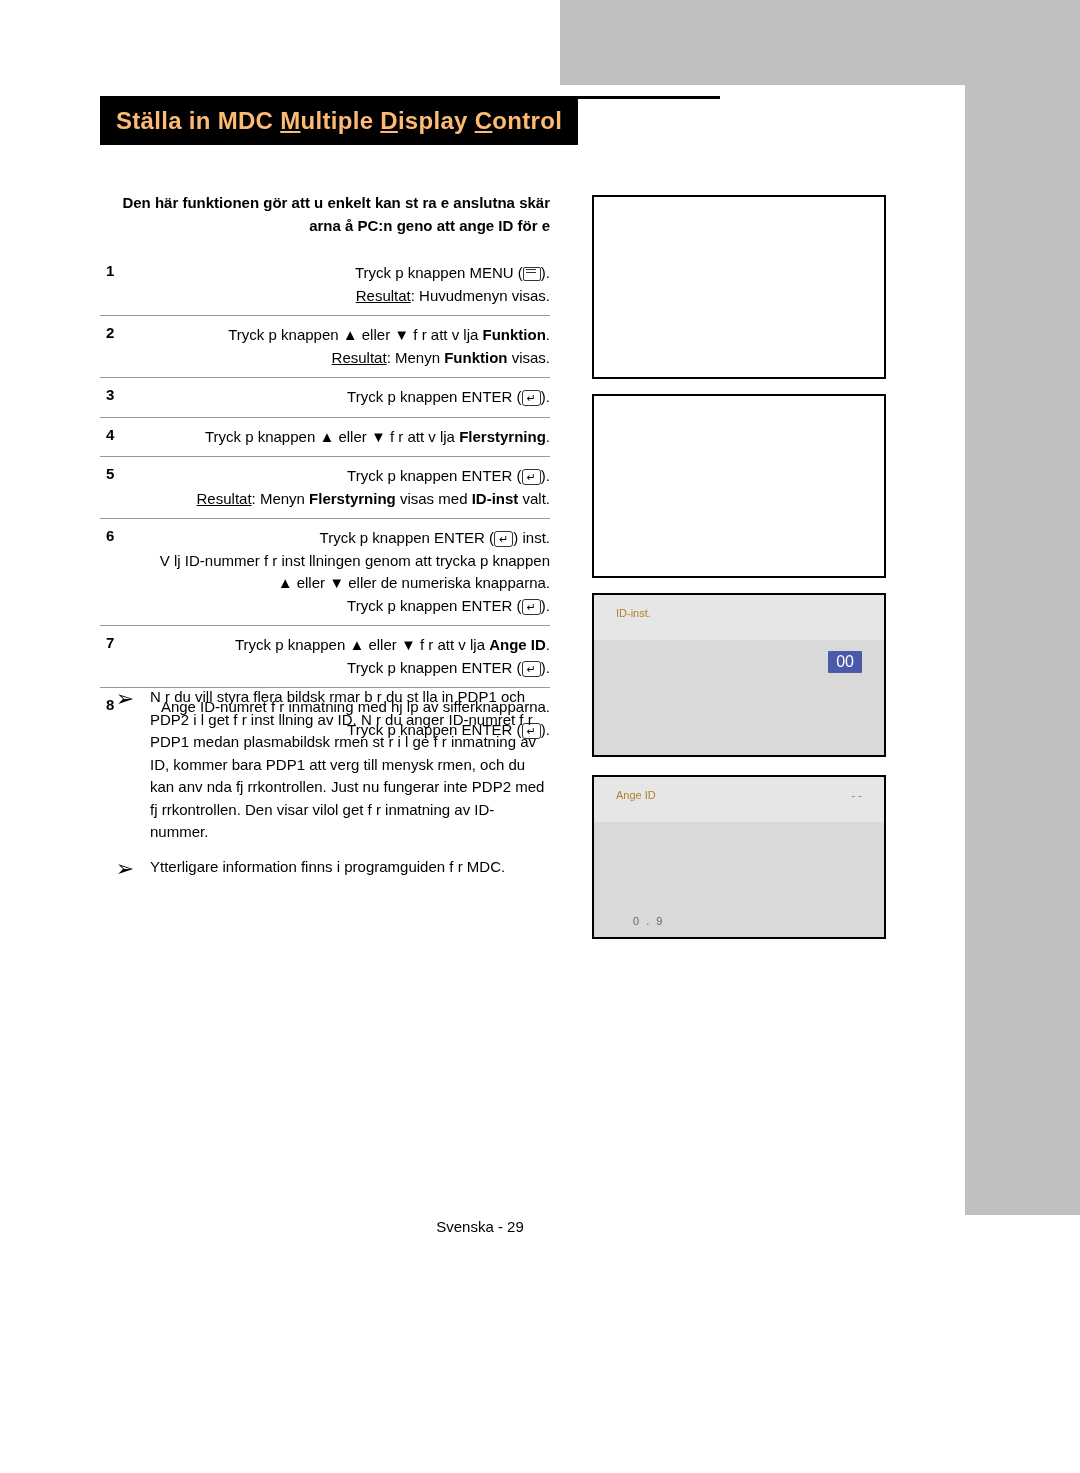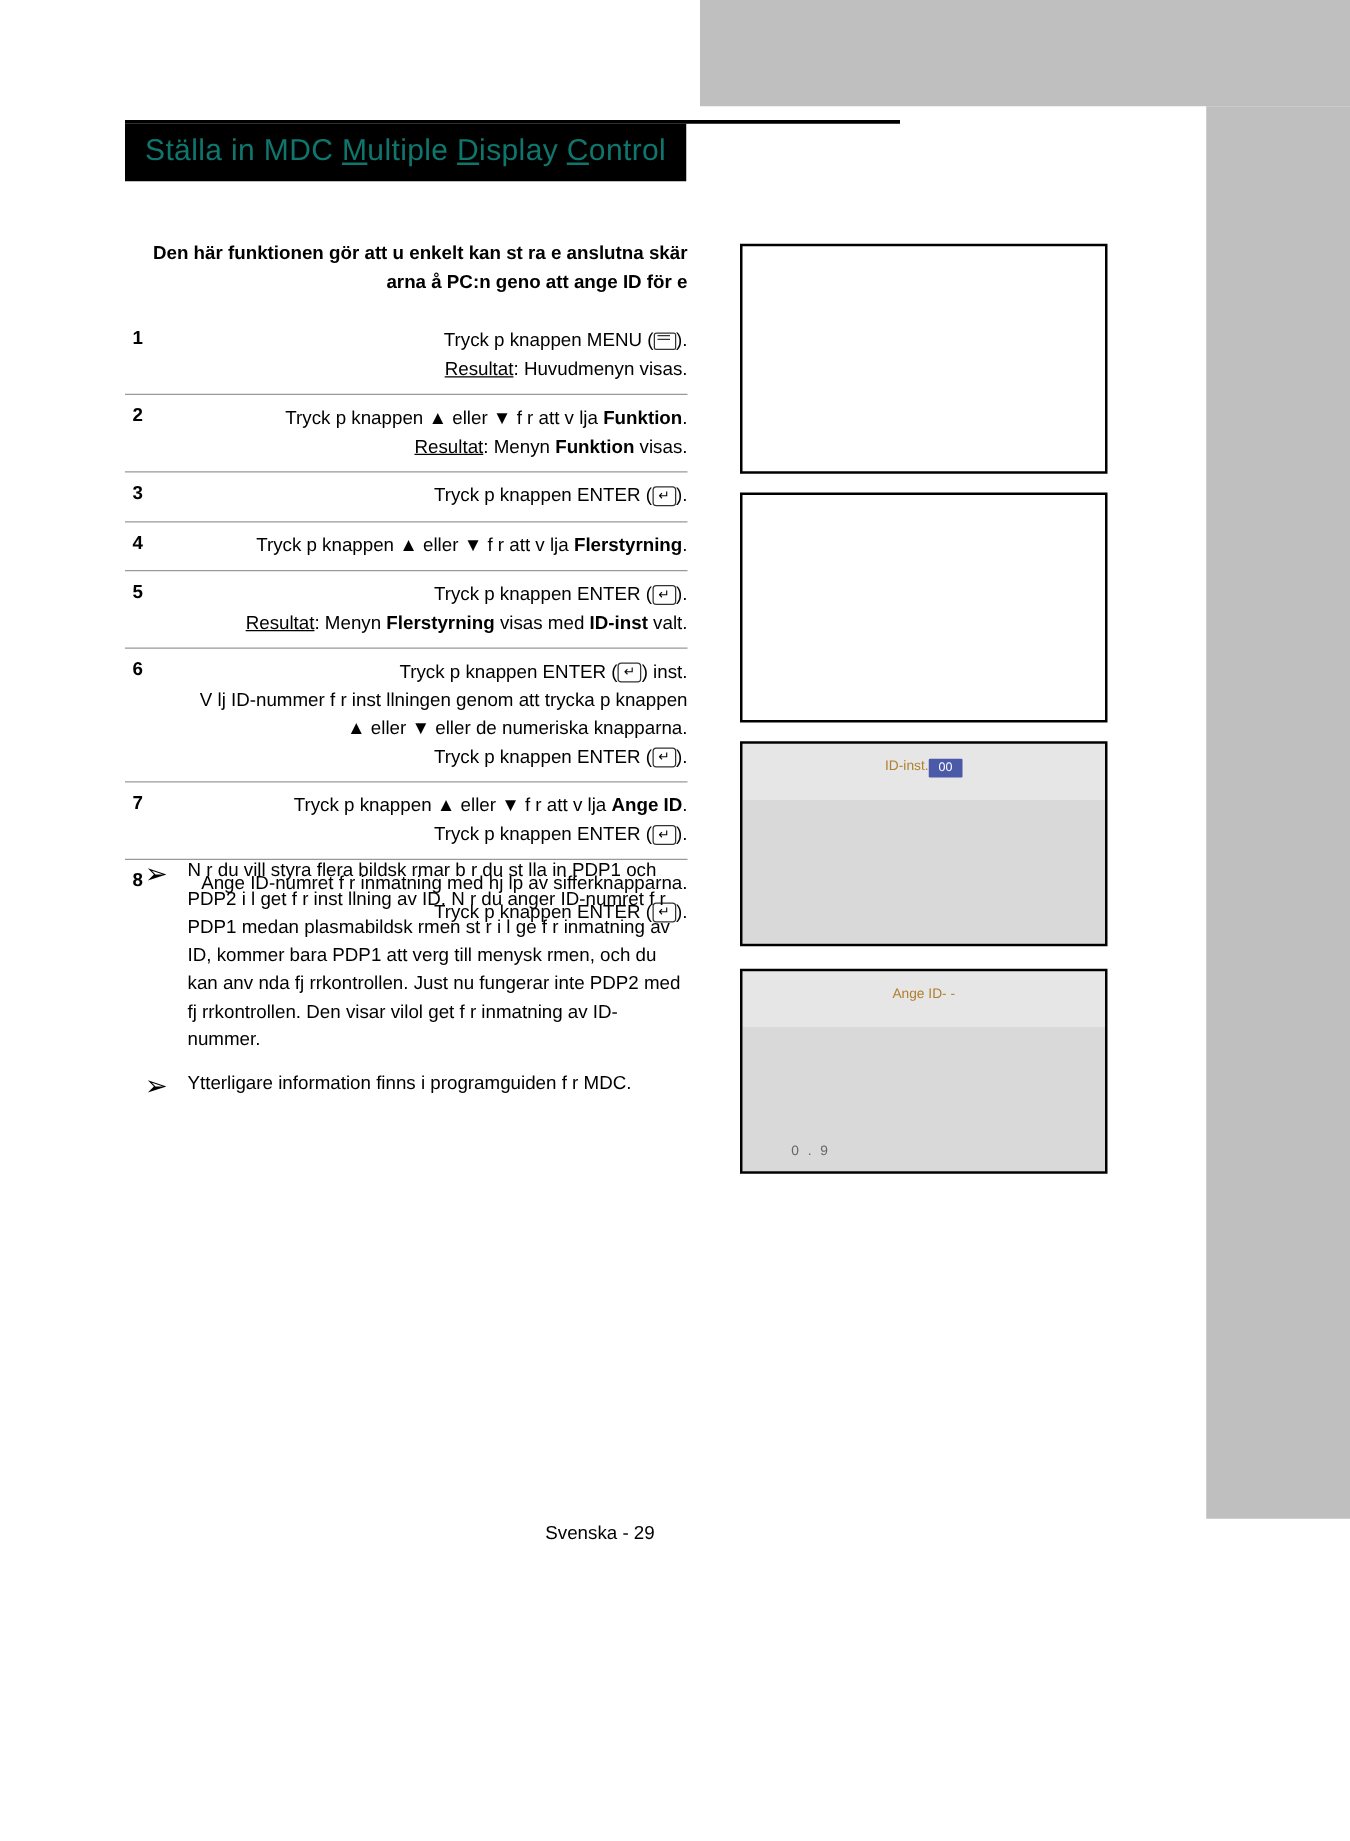--- a/index.html
+++ b/index.html
@@ -34,22 +34,22 @@
   .title-bar {
     position: absolute;
     top: 96px;
     left: 100px;
     border-top: 3px solid #000;
     width: 620px;
   }
   .title-box {
     display: inline-block;
     background: #000;
-    color: #0f766e;
-    font-weight: normal;
+    color: #fdba74;
+    font-weight: bold;
     font-size: 24px;
     padding: 8px 16px 10px 16px;
     letter-spacing: 0.3px;
   }
   .title-box .u { text-decoration: underline; }
   .intro {
     position: absolute;
     top: 192px;
     left: 100px;
     width: 450px;
@@ -139,31 +139,32 @@
     height: 180px;
     border: 2px solid #000;
     background: #fff;
   }
   .osd1 { top: 195px; }
   .osd2 { top: 394px; }
   .osd3 { top: 593px; height: 160px; background: linear-gradient(#e6e6e6 0 28%, #d9d9d9 28% 100%); }
   .osd4 { top: 775px; height: 160px; background: linear-gradient(#e6e6e6 0 28%, #d9d9d9 28% 100%); }
   .osd3 .row, .osd4 .row {
     display: flex;
-    justify-content: center;
+    justify-content: space-between;
     padding: 12px 22px;
     font-size: 11px;
     color: #b08030;
   }
   .osd .hl {
     background: #4a5aa8;
     color: #fff;
     padding: 2px 8px;
-    font-size: 10px;
+    font-size: 16px;
     border-radius: 1px;
+    margin-top: 44px;
   }
   .osd4 .bottom {
     position: absolute;
     bottom: 10px;
     left: 22px;
     color: #666;
     font-size: 11px;
     letter-spacing: 2px;
     margin-left: 17px;
   }

